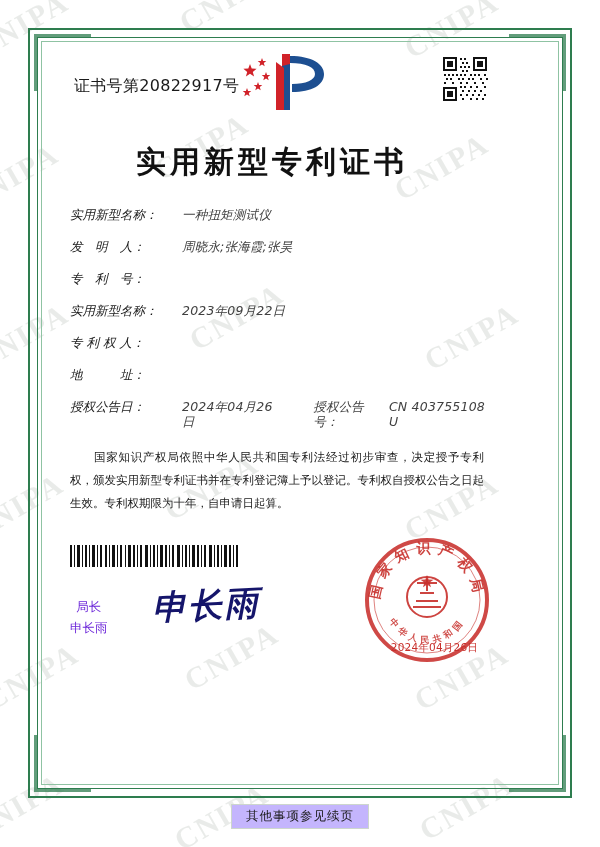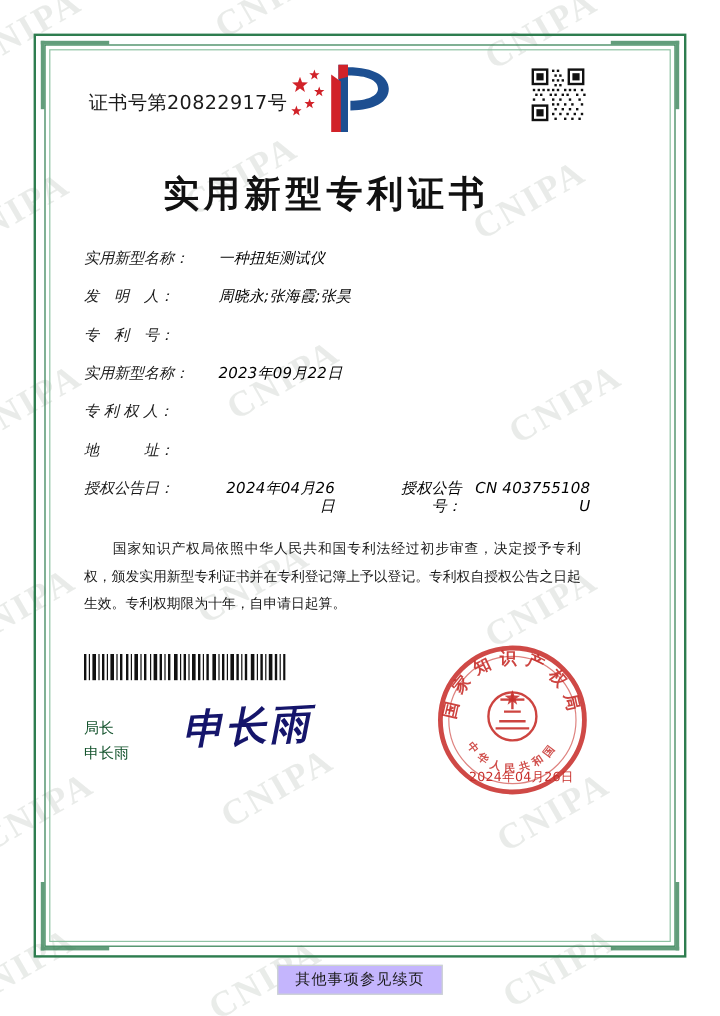--- a/index.html
+++ b/index.html
@@ -135,23 +135,22 @@
     line-height: 1.2;
   }
   .flabel {
     width: 112px;
     flex: 0 0 112px;
     color: #1a1a1a;
     letter-spacing: 0px;
     white-space: nowrap;
   }
   .fvalue {
-    color: #000000;
+    color: #404040;
     letter-spacing: .2px;
-    text-align: right;
   }
   .fvalue-2col { margin-left: 34px; }
 
   
   .paras {
     padding-left: 28px;
     padding-right: 18px;
     margin-top: 8px;
   }
   .para {
@@ -176,21 +175,22 @@
     top: 0;
     width: 168px;
     height: 22px;
   }
   .sign-label {
     position: absolute;
     left: 28px;
     top: 52px;
     font-size: 12.5px;
     line-height: 1.65;
-    color: #14532d;
+    color: #6d28d9;
+    text-align: center;
   }
   .signature {
     position: absolute;
     left: 110px;
     top: 38px;
     font-family: "Liberation Serif", serif;
     font-size: 34px;
     font-style: italic;
     font-weight: bold;
     color: #15156b;

